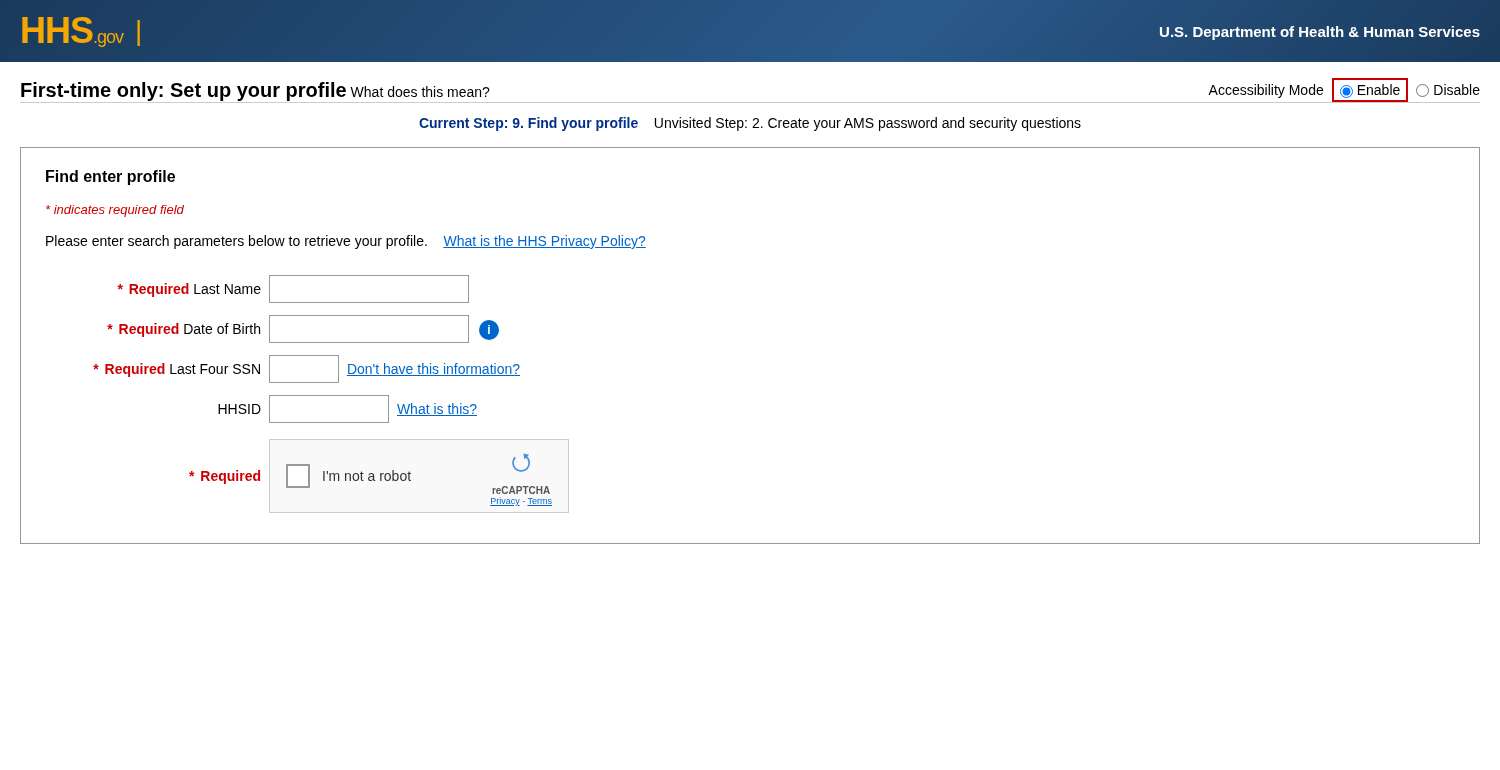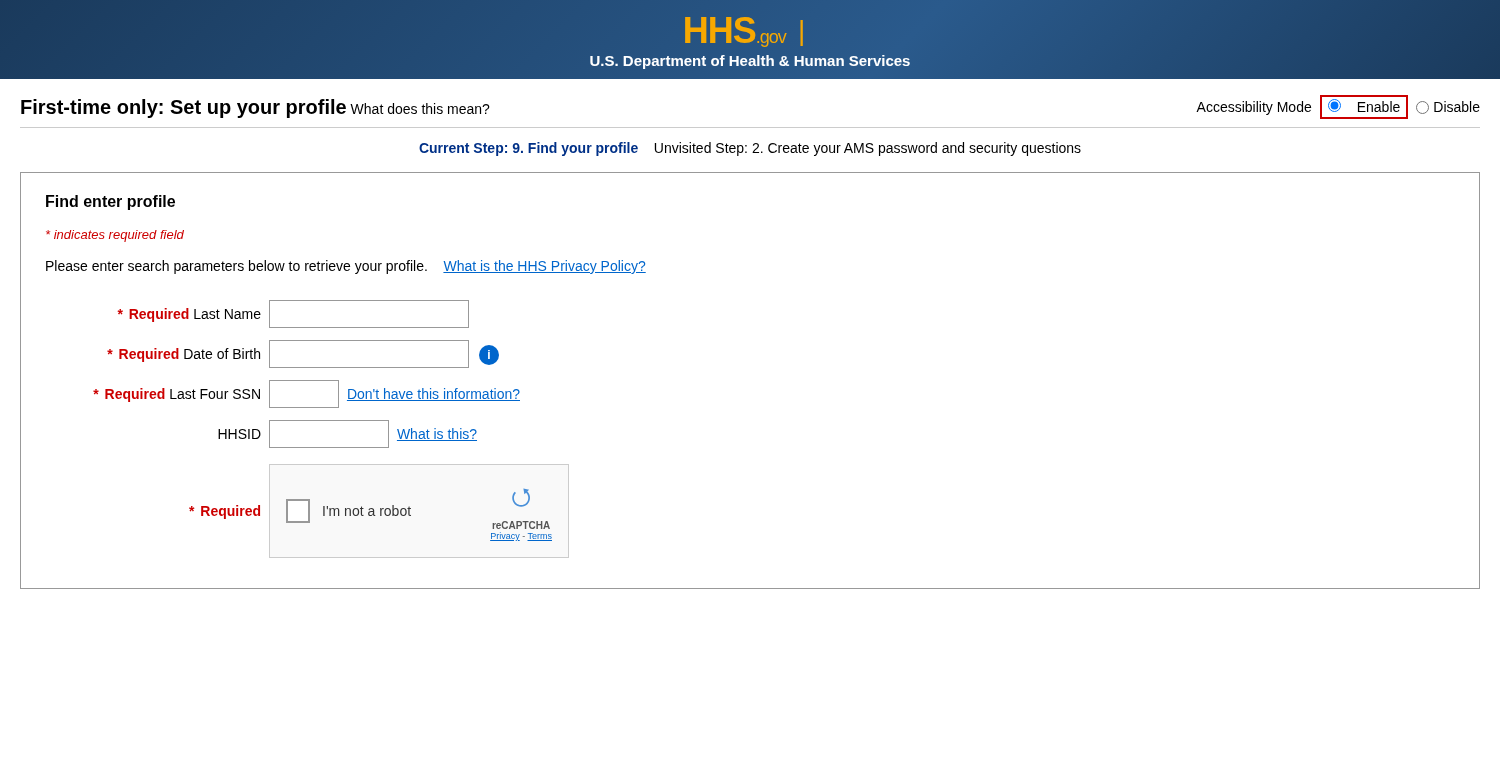--- a/index.html
+++ b/index.html
@@ -6,21 +6,20 @@
     body { font-family: Arial, sans-serif; font-size: 14px; background: #fff; }
 
     
     .header {
       background: linear-gradient(135deg, #1a3a5c 0%, #2a5a8c 60%, #1a3a5c 100%);
       padding: 10px 20px;
       display: flex;
       align-items: center;
       justify-content: space-between;
       min-height: 60px;
-      flex-direction: column;
     }
     .header-left {
       display: flex;
       align-items: center;
       gap: 0;
     }
     .hhs-logo {
       font-size: 36px;
       font-weight: bold;
       color: #f7a800;
@@ -53,42 +52,41 @@
     .page-content {
       padding: 16px 20px;
     }
 
     
     .page-heading-row {
       display: flex;
       align-items: center;
       justify-content: space-between;
       margin-bottom: 12px;
-      padding-bottom: 8px;
       border-bottom: 1px solid #ccc;
     }
     .page-heading {
       font-size: 20px;
       font-weight: bold;
       color: #000;
     }
     .accessibility-row {
       display: flex;
       align-items: center;
       gap: 8px;
       font-size: 14px;
     }
     .accessibility-label {
       color: #000;
       text-align: right;
     }
     .enable-radio-wrapper {
       display: flex;
-      align-items: flex-start;
-      gap: 16px;
+      align-items: flex-end;
+      gap: 4px;
       border: 2px solid #cc0000;
       padding: 2px 6px;
     }
     .disable-radio-wrapper {
       display: flex;
       align-items: center;
       gap: 4px;
     }
 
     
@@ -205,21 +203,21 @@
     }
 
     
     .captcha-row td {
       vertical-align: middle;
       padding: 10px 4px;
     }
     .captcha-box {
       border: 1px solid #ccc;
       width: 300px;
-      height: 94px;
+      height: 74px;
       display: flex;
       align-items: center;
       justify-content: space-between;
       padding: 12px 16px;
       background: #f9f9f9;
     }
     .captcha-checkbox {
       width: 24px;
       height: 24px;
       border: 2px solid #999;

